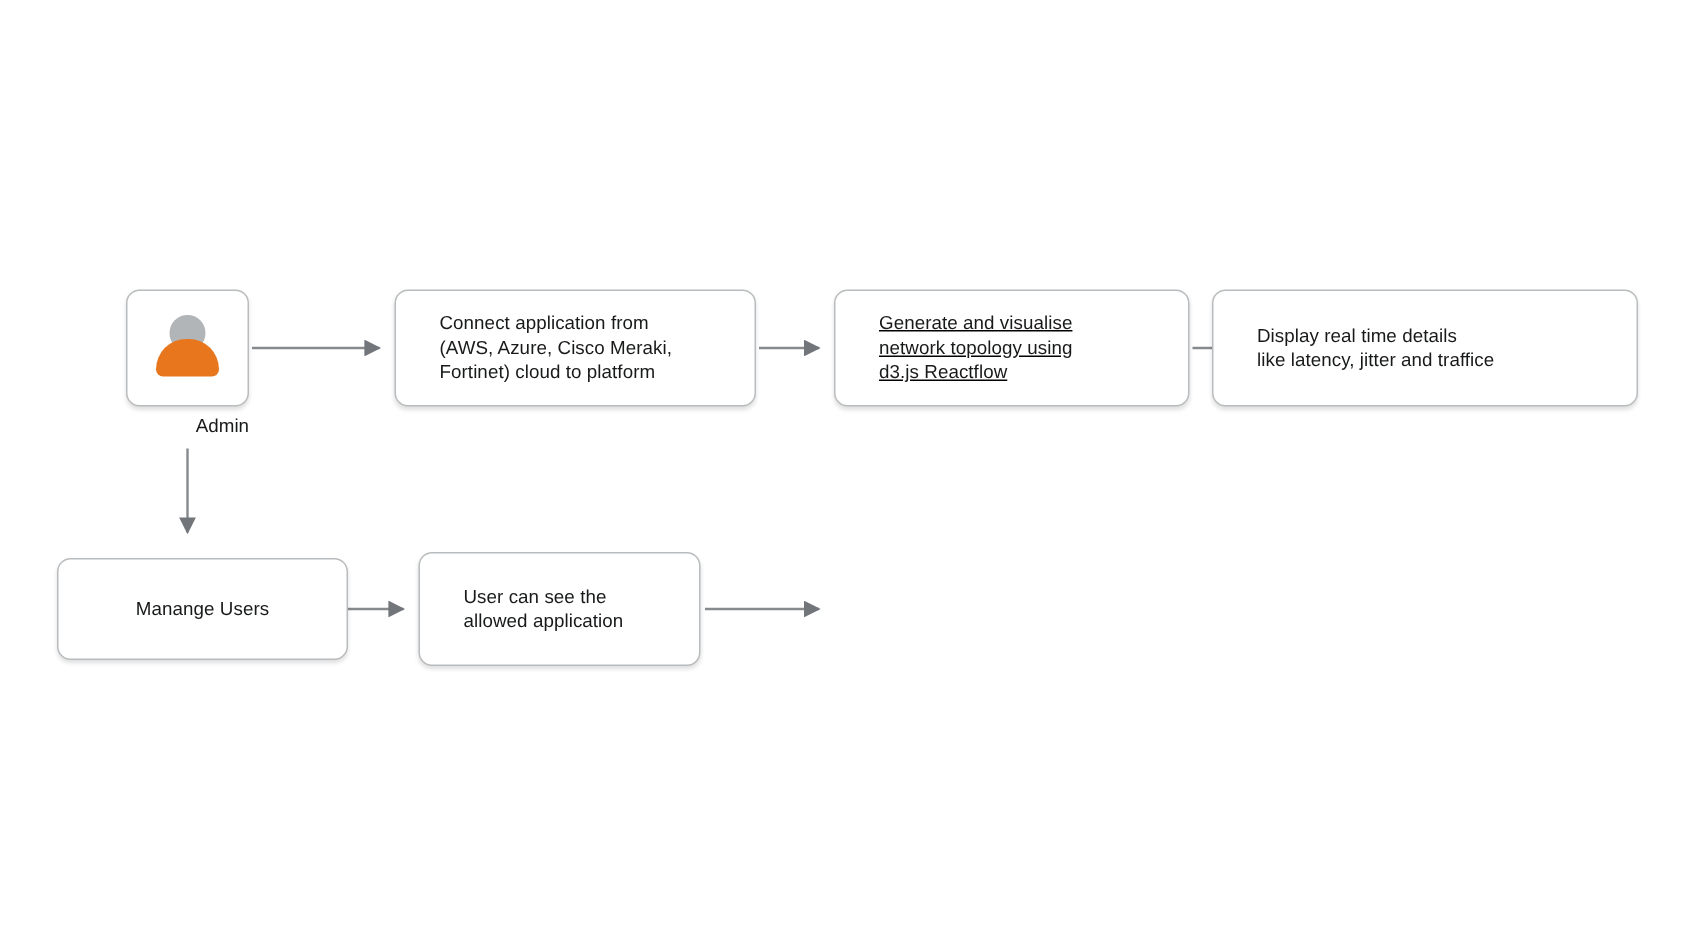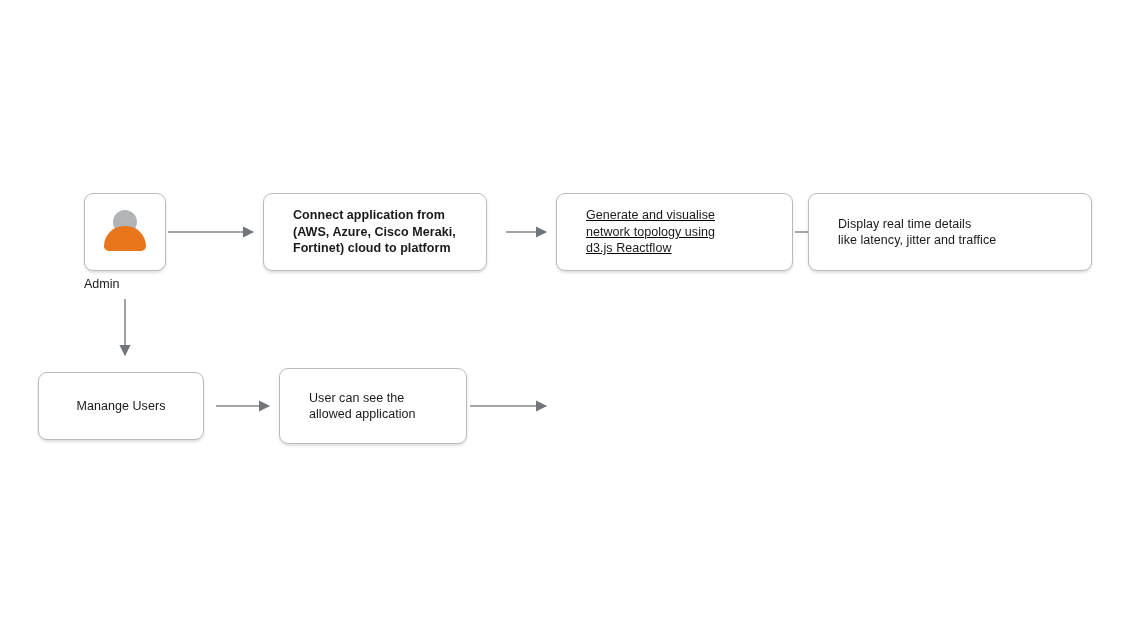--- a/index.html
+++ b/index.html
@@ -70,32 +70,32 @@
     width: 42px;
     height: 25px;
     background: #e8761d;
     border-radius: 21px 21px 5px 5px;
   }
   #admin-label {
     position: absolute;
     left: 84px;
     top: 277px;
     width: 82px;
-    text-align: left;
+    text-align: right;
     font-size: 12.5px;
     color: #18191a;
   }
 
   
-  #node-connect  { left: 263px; top: 193px; width: 224px; height: 78px; font-weight: bold; }
+  #node-connect  { left: 263px; top: 193px; width: 241px; height: 78px; }
   #node-generate { left: 556px; top: 193px; width: 237px; height: 78px; text-decoration: underline; }
   #node-display  { left: 808px; top: 193px; width: 284px; height: 78px; }
 
   
-  #node-manage   { left: 38px;  top: 372px; width: 166px; height: 68px; }
+  #node-manage   { left: 38px;  top: 372px; width: 194px; height: 68px; }
   #node-usersee  { left: 279px; top: 368px; width: 188px; height: 76px; }
   #node-launch   { left: 556px; top: 368px; width: 222px; height: 76px; }
 
   
   #edges {
     position: absolute;
     left: 0;
     top: 0;
     width: 1129px;
     height: 625px;

